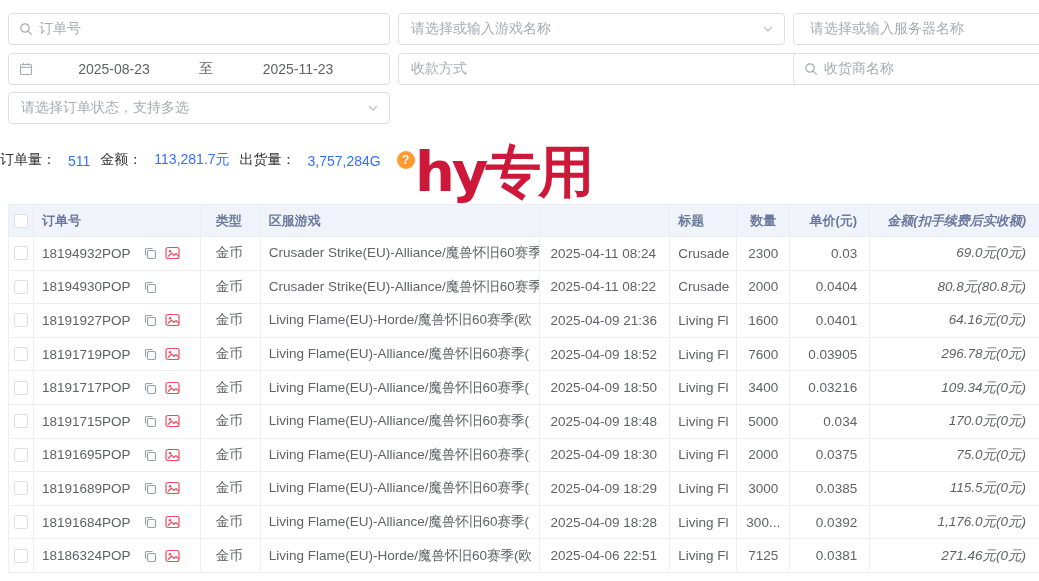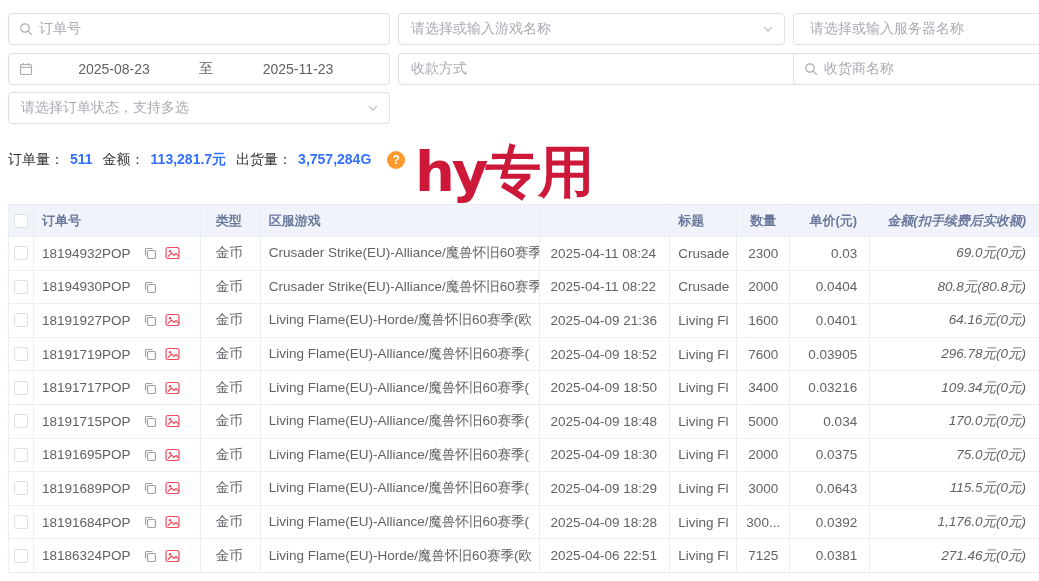--- a/index.html
+++ b/index.html
@@ -11,24 +11,24 @@
   .ctrl { position:absolute; height:32px; border:1px solid #dcdfe6; border-radius:4px;
     background:#fff; display:flex; align-items:center; padding:0 10px; font-size:14px;
     color:#a8abb2; }
   .ctrl .ph { margin-left:6px; color:#a8abb2; white-space:nowrap; overflow:hidden; }
   .ctrl .chev { margin-left:auto; display:flex; }
   .ctrl.select .ph { margin-left:2px; }
   .date-val { flex:1; text-align:center; color:#606266; }
   .date-sep { color:#606266; padding:0 4px; }
 
   
-  .summary { position:absolute; left:8px; top:151px; display:flex; align-items:flex-start;
+  .summary { position:absolute; left:0; top:151px; display:flex; align-items:flex-end;
     font-size:14px; color:#303133; }
   .s-label { color:#303133; }
-  .s-val { margin-left:6px; font-weight:700; }
+  .s-val { margin-left:12px; font-weight:400; }
   .s-gap { margin-left:10px; }
   .q-badge { margin-left:16px; width:18px; height:18px; border-radius:50%;
     color:#fff; font-size:12px; font-weight:700; display:flex; align-items:center;
     justify-content:center; cursor:pointer; }
 
   
   .table { position:absolute; left:8px; top:204px; width:1031px; font-size:13.5px;
     color:#606266; border-top:1px solid #ebeef5; border-left:1px solid #ebeef5; }
   .thead { display:flex; height:32px; background:#f0f4fa; }
   .tr { display:flex; height:33.6px; background:#fff; }
@@ -370,21 +370,21 @@
                   <path d="M3 10.5 L6.5 7 L9 9.4 L11 7.5 L13.6 10.2"></path>
                 </svg>
               </span>
             </span>
           </div>
           <div class="td c-type">金币</div>
           <div class="td c-game">Living Flame(EU)-Alliance/魔兽怀旧60赛季(</div>
           <div class="td c-time">2025-04-09 18:29</div>
           <div class="td c-title">Living Fl</div>
           <div class="td c-qty">3000</div>
-          <div class="td c-price">0.0643</div>
+          <div class="td c-price">0.0385</div>
           <div class="td c-amount">115.5元(0元)</div>
         </div>
         <div class="tr">
           <div class="td c-check">
             <span class="checkbox"></span>
           </div>
           <div class="td c-order">
             <span class="order-no">18191684POP</span>
             <span class="row-icons">
               <span class="icon">

